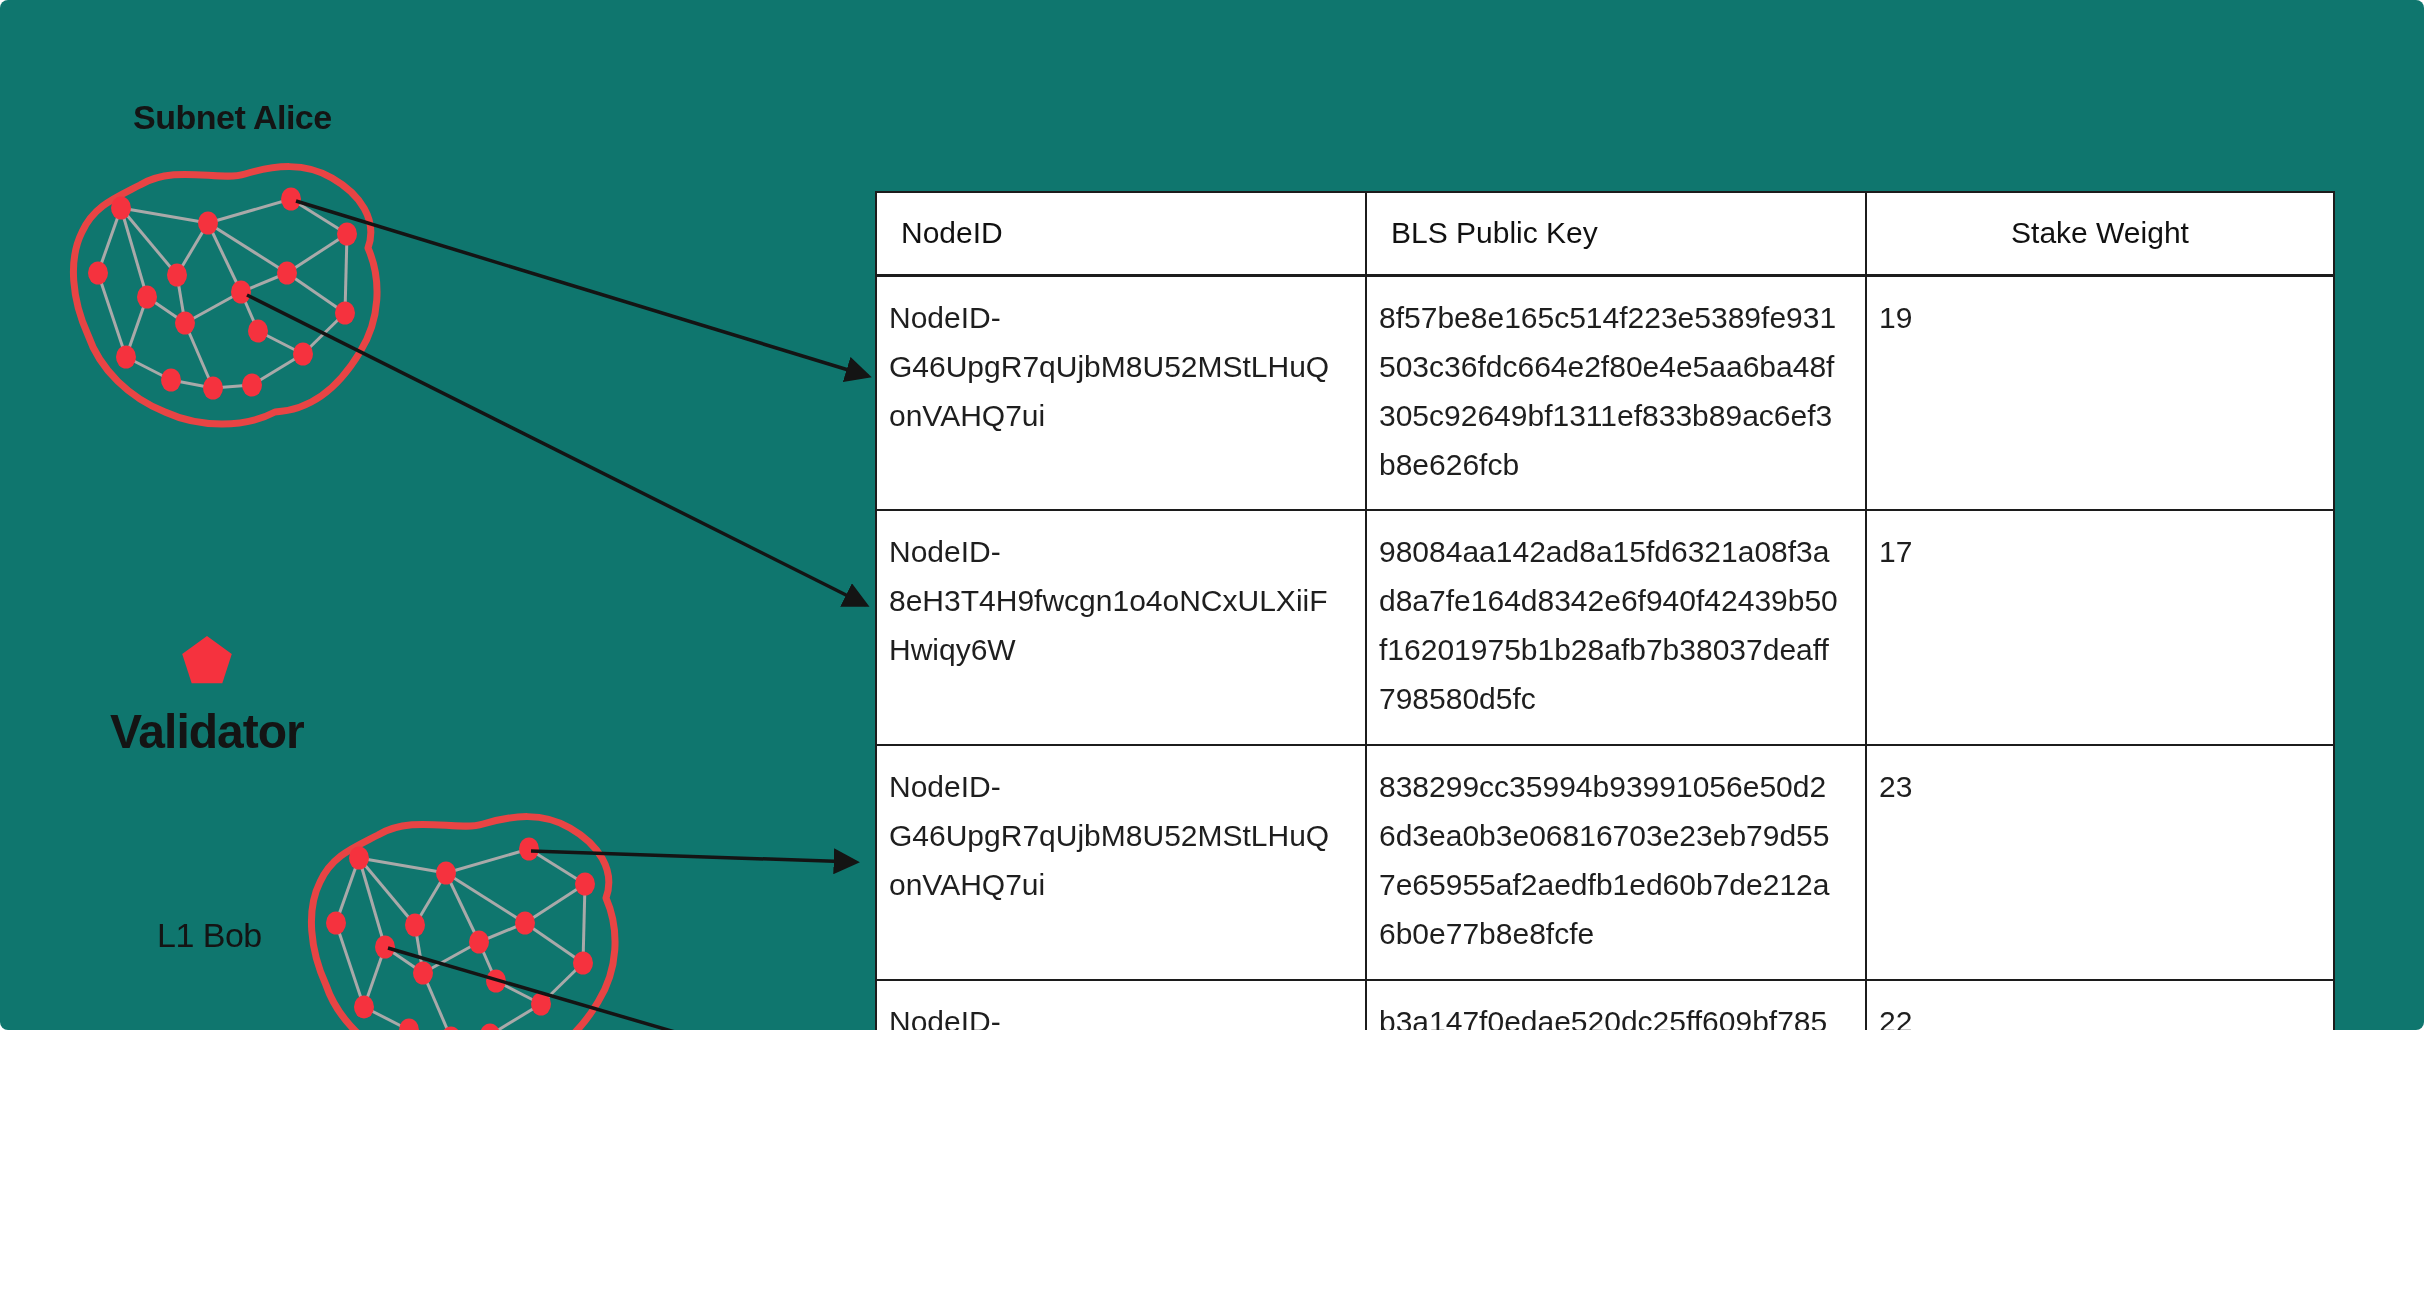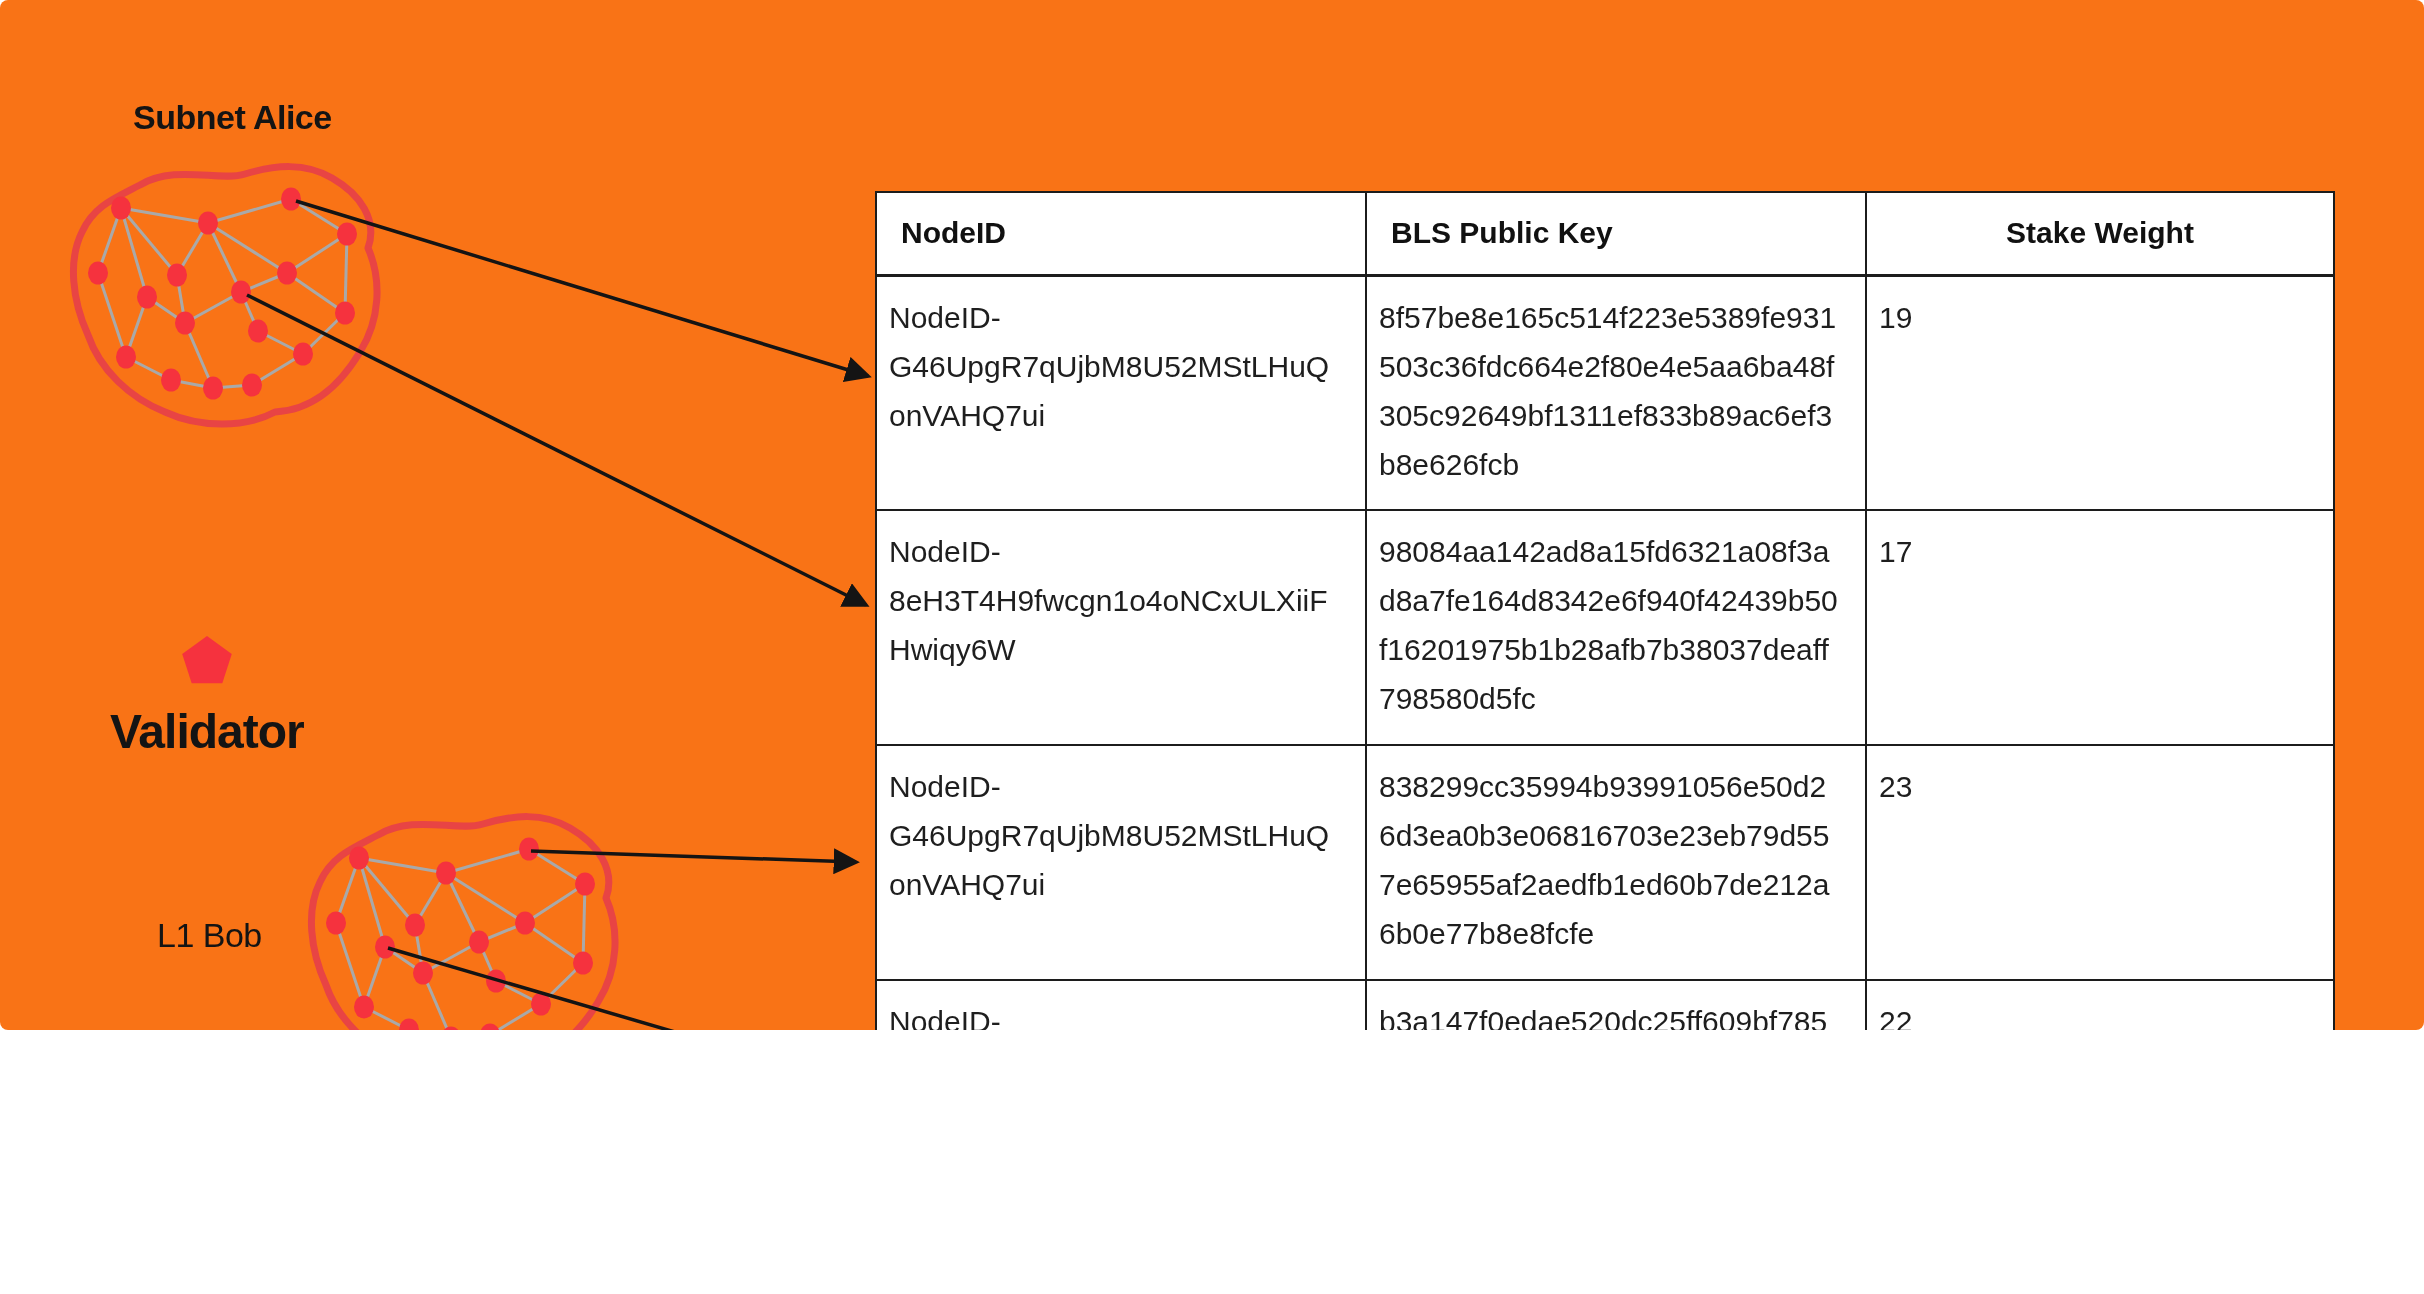--- a/index.html
+++ b/index.html
@@ -1,18 +1,18 @@
 <!DOCTYPE html>
 <html><head>
 <meta charset="utf-8">
 <style>
   * { margin:0; padding:0; box-sizing:border-box; }
   html,body { background:#ffffff; }
   body { width:2424px; height:1294px; font-family:"Liberation Sans", sans-serif; }
-  .canvas { position:relative; width:2424px; height:1030px; overflow:hidden; background:#f97316;border-radius:8px; }
+  .canvas { position:relative; width:2424px; height:1030px; overflow:hidden; background:#0f766e;border-radius:8px; }
   #diagram-svg { position:absolute; left:0; top:0; }
 
   .subnet-label {
     position:absolute; left:133px; top:98px;
     font-size:34px; font-weight:bold; color:#141414; letter-spacing:-0.5px;
   }
   .bob-label {
     position:absolute; left:157px; top:916px;
     font-size:34px; font-weight:normal; color:#141414; letter-spacing:-0.5px;
   }
@@ -26,21 +26,21 @@
   }
   .legend svg { width:50px; height:48px; display:block; }
   .legend-label { font-size:48px; font-weight:bold; color:#141414; letter-spacing:-1px; line-height:1; }
 
   table.ledger {
     position:absolute; left:875px; top:191px; width:1458px;
     border-collapse:collapse; table-layout:fixed; background:#fff;
   }
   .ledger th, .ledger td { border:2px solid #1c1c1c; }
   .ledger th {
-    height:83px; font-size:30px; font-weight:bold; color:#111;
+    height:83px; font-size:30px; font-weight:normal; color:#111;
     text-align:left; padding:0 0 0 24px; vertical-align:middle;
     border-bottom-width:3px;
   }
   .ledger th.center { text-align:center; padding:4px; }
   .ledger td {
     height:235px; vertical-align:top;
     padding:16px 24px 0 12px;
     font-size:30px; line-height:49px; color:#1e1e1e;
     overflow-wrap:break-word; word-wrap:break-word;
   }

